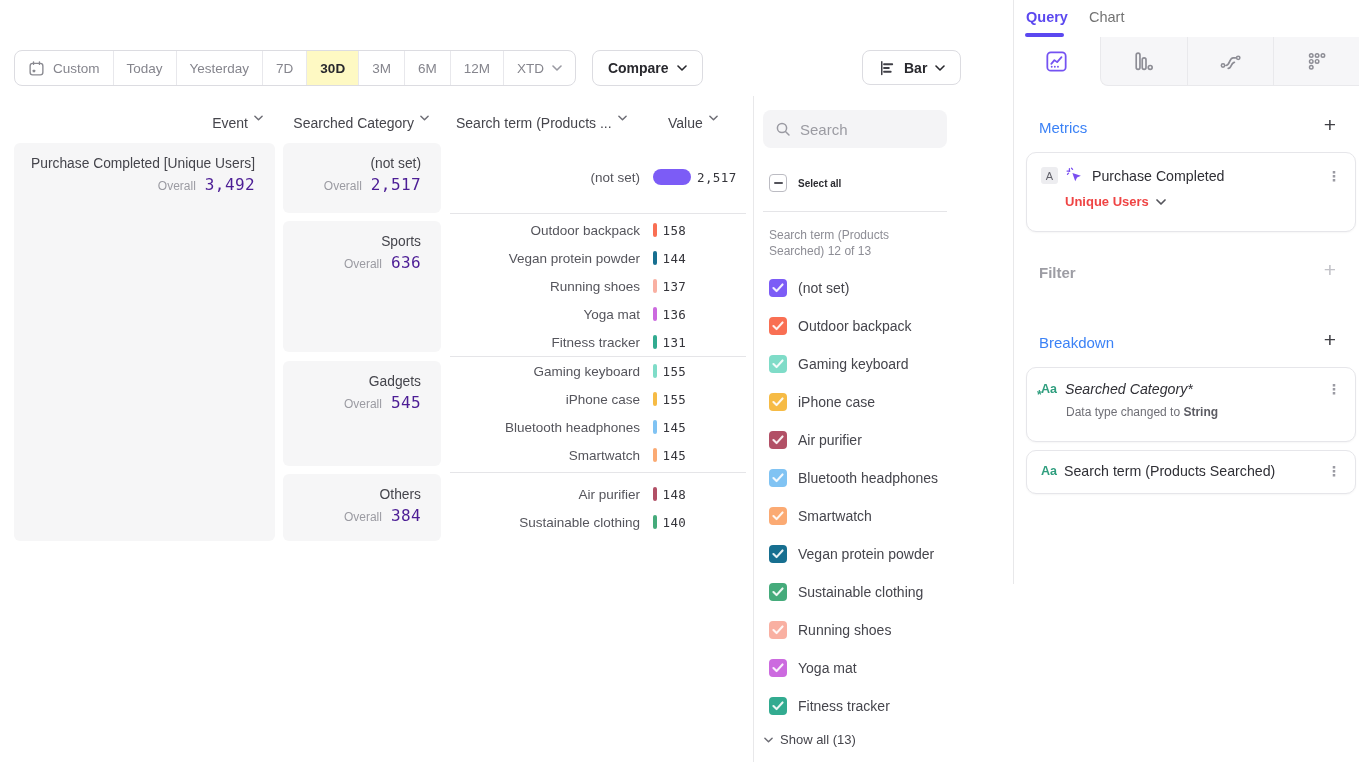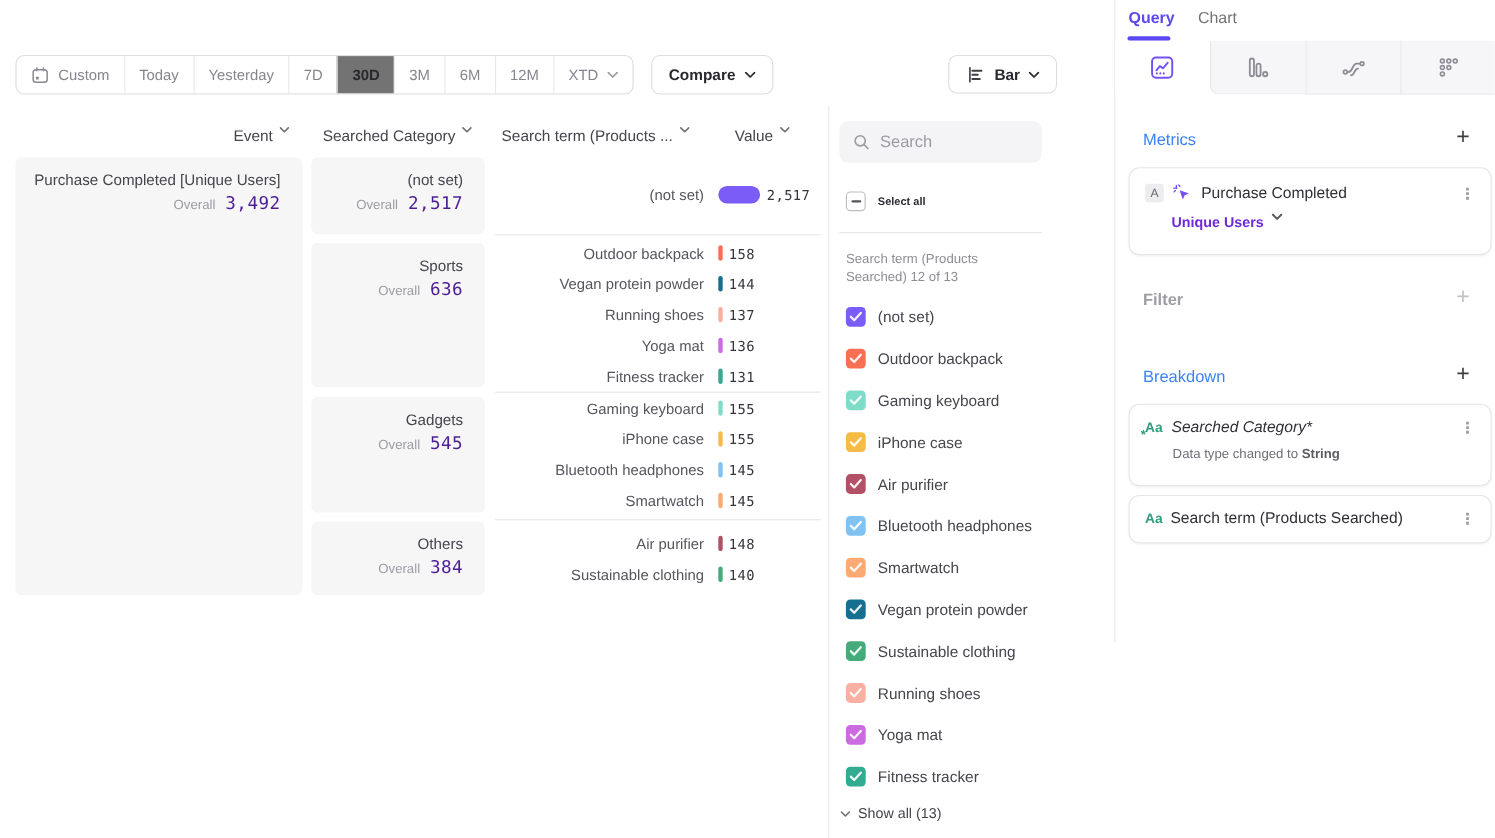--- a/index.html
+++ b/index.html
@@ -10,21 +10,21 @@
     -webkit-font-smoothing:antialiased;
   }
   .mono { font-family:"DejaVu Sans Mono",monospace; }
   .chev { display:inline-block; vertical-align:middle; }
 
   
   .toolbar { position:absolute; left:14px; top:50px; display:flex; align-items:center; }
   .seg { display:inline-flex; align-items:stretch; height:36px; border:1px solid #dcdce1; border-radius:8px; background:#fff; overflow:hidden; }
   .seg-item { display:flex; align-items:center; gap:8px; padding:0 13px; font-size:13.5px; color:#85858d; border-left:1px solid #e8e8ec; cursor:pointer; white-space:nowrap; }
   .seg-item:first-child { border-left:none; }
-  .seg-item.selected { background:#737373; color:#28282d; font-weight:700; }
+  .seg-item.selected { background:#fef9c3; color:#28282d; font-weight:700; }
   .seg-item .chev { color:#9a9aa2; }
   .btn { display:inline-flex; align-items:center; gap:8px; height:36px; padding:0 15px; border:1px solid #dcdce1; border-radius:8px; background:#fff; font-size:14px; font-weight:600; color:#28282d; cursor:pointer; }
   .compare-btn { margin-left:16px; }
   .bar-select { position:absolute; left:862px; top:50px; height:35px; font-weight:700; }
 
   
   .g-header { position:absolute; top:115px; height:20px; font-size:14px; color:#45454c; display:flex; align-items:flex-start; white-space:nowrap; }
   .g-header .chev { color:#6d6d75; margin-left:6px; }
   .h-event { left:14px; width:261px; justify-content:flex-end; padding-right:12px; }
   .h-cat { left:283px; width:158px; justify-content:flex-end; padding-right:12px; }
@@ -82,21 +82,21 @@
   .sec-head { position:absolute; left:25px; font-size:15px; font-weight:400; color:#3b82f6; }
   .sec-head.muted { color:#9d9da4; font-weight:600; }
   .plus { position:absolute; right:18px; width:22px; height:22px; display:flex; align-items:center; justify-content:center; font-size:21px; font-weight:400; color:#3f3f45; cursor:pointer; }
   .plus.muted { color:#c2c2c8; }
 
   .card { position:absolute; left:12px; width:330px; background:#fff; border:1px solid #e6e6ea; border-radius:10px; box-shadow:0 1px 2px rgba(16,16,20,0.04); }
   .card-row { display:flex; align-items:center; padding:0 14px; }
   .a-badge { width:17px; height:17px; background:#ededf0; border-radius:3px; font-size:11px; color:#62626a; display:flex; align-items:center; justify-content:center; flex:0 0 auto; }
   .metric-name { margin-left:9px; font-size:14.2px; font-weight:500; color:#2f2f35; white-space:nowrap; }
   .kebab { margin-left:auto; color:#9b9ba3; font-size:14px; font-weight:600; line-height:1; cursor:pointer; }
-  .agg-row { display:flex; align-items:flex-start; gap:7px; padding-left:38px; margin-top:10px; font-size:13px; font-weight:600; color:#6d28d9; cursor:pointer; }
+  .agg-row { display:flex; align-items:center; gap:7px; padding-left:38px; margin-top:10px; font-size:13px; font-weight:600; color:#ef4444; cursor:pointer; }
   .agg-row .chev { color:#55555c; }
   .aa-icon { position:relative; font-size:12.5px; font-weight:700; color:#2f9e7e; flex:0 0 auto; width:20px; }
   .aa-icon .ast { position:absolute; left:-4px; top:6px; font-size:12px; }
   .bd-name { font-size:14.2px; color:#2f2f35; white-space:nowrap; }
   .bd-name.it { font-style:italic; }
   .bd-note { padding-left:39px; margin-top:8px; font-size:12px; color:#6f6f76; }
   .bd-note b { font-weight:700; color:#5c5c63; }
 </style>
 </head>
 <body>

